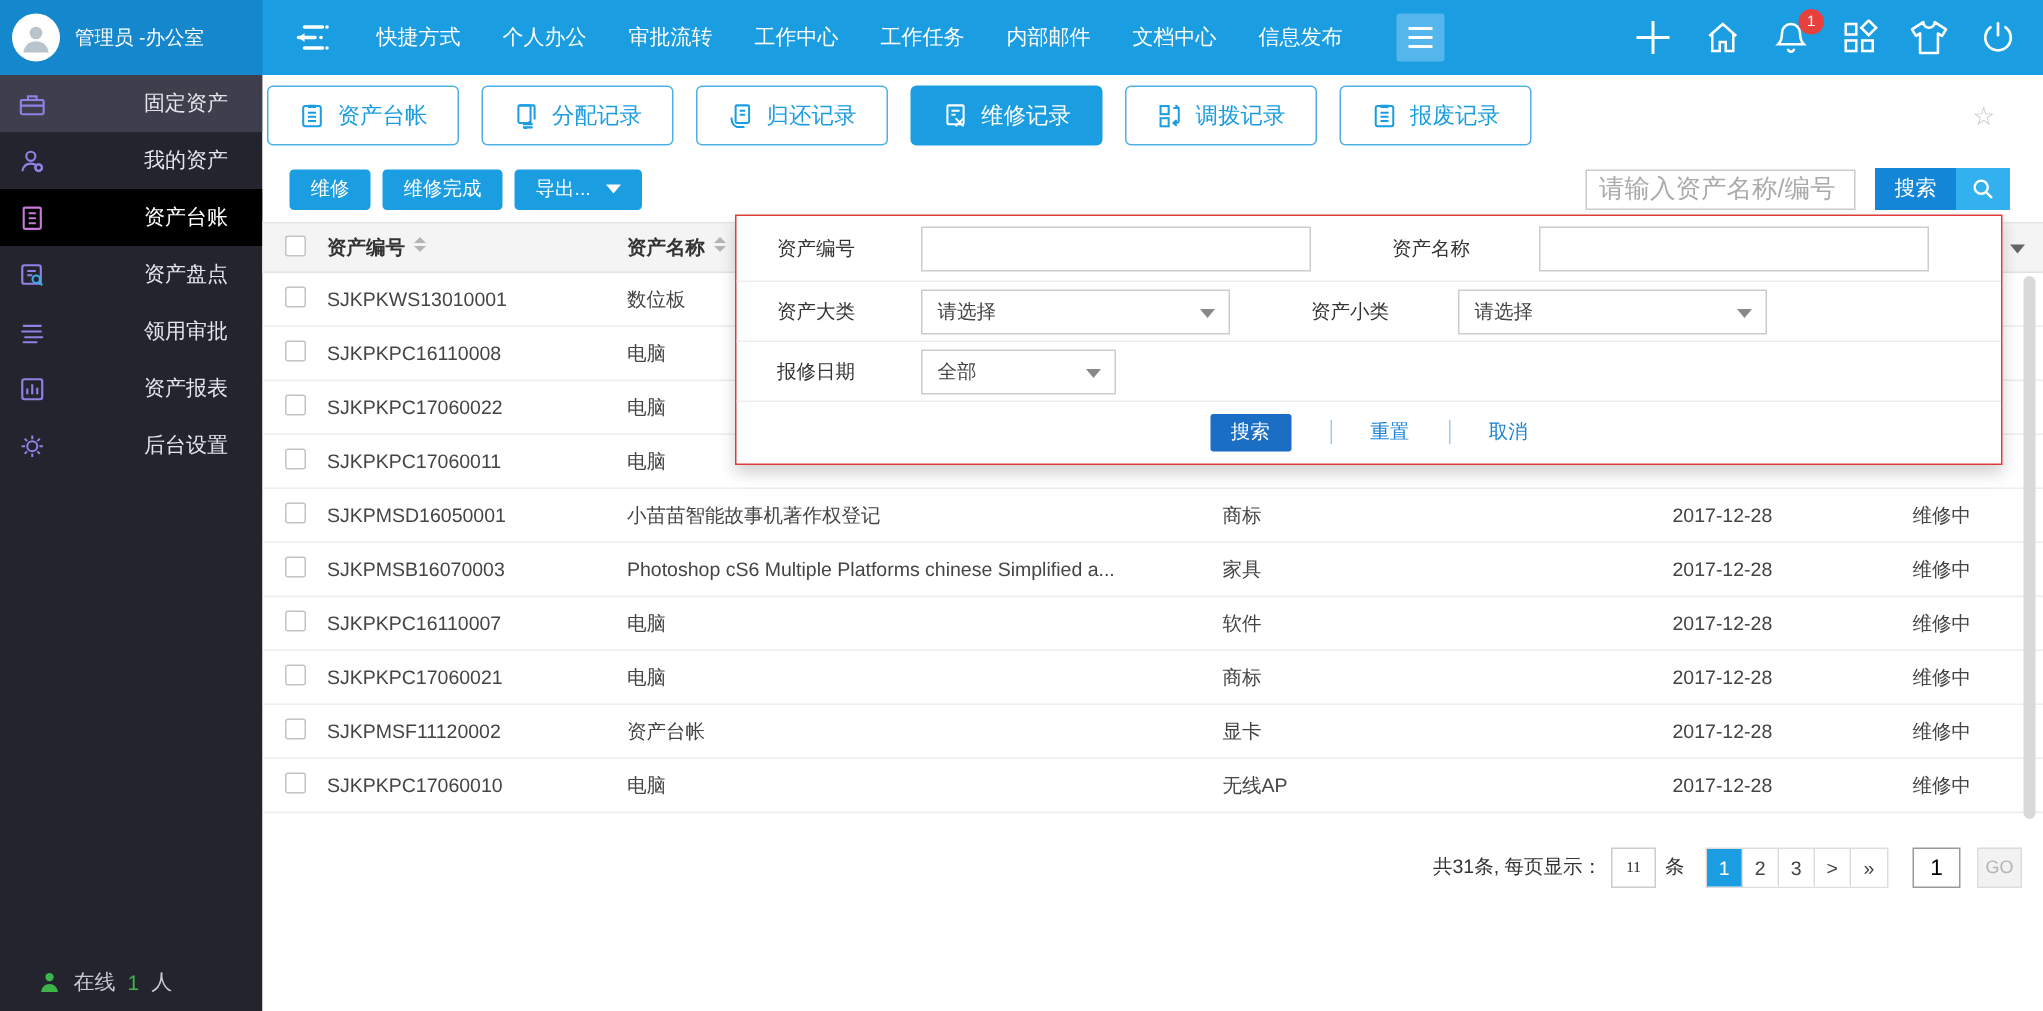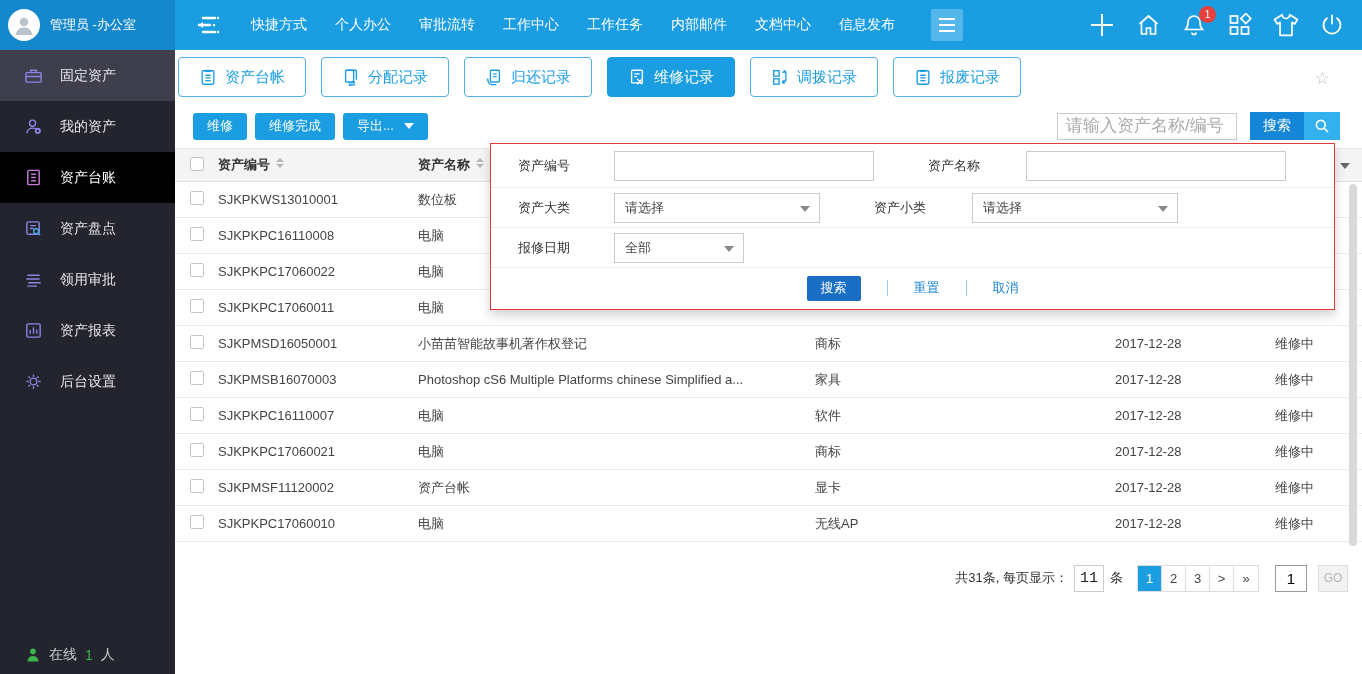--- a/index.html
+++ b/index.html
@@ -13,21 +13,21 @@
   .user-name { margin-left:10px; font-size:13px; white-space:nowrap; }
   .collapse-btn { margin:0 16px 0 20px; display:flex; align-items:center; cursor:pointer; }
   .nav-item { font-size:14px; margin:0 14px; white-space:nowrap; cursor:pointer; }
   .menu-box { width:32px; height:32px; background:#55b6ec; border-radius:2px; display:flex; align-items:center; justify-content:center; margin-left:22px; cursor:pointer; }
   .top-actions { margin-left:auto; margin-right:18px; display:flex; align-items:center; gap:21px; }
   .top-actions .ticon { position:relative; display:flex; align-items:center; cursor:pointer; }
   .badge { position:absolute; top:-7px; right:-10px; min-width:17px; height:17px; border-radius:50%; background:#e8413d; color:#fff; font-size:10px; display:flex; align-items:center; justify-content:center; }
 
   
   .sidebar { position:absolute; left:0; top:50px; width:175px; height:624px; background:#24242e; color:#e4e4ea; }
-  .side-item { height:51px; display:flex; align-items:center; padding-left:24px; font-size:14px; cursor:pointer; }
+  .side-item { height:38px; display:flex; align-items:center; padding-left:12px; font-size:14px; cursor:pointer;gap:48px; }
   .side-item .sicon { width:20px; height:20px; margin-right:16px; color:#8f82e4; display:flex; align-items:center; }
   .side-item.module { background:#3e3e4c; }
   .side-item.active { background:#000000; color:#fff; }
   .side-item.active .sicon { color:#c77bd8; }
   .online-row { position:absolute; left:25px; top:596px; display:flex; align-items:center; font-size:14px; color:#c9c9d2; gap:8px; }
   .online-count { color:#3cb54a; }
 
   
   .main { position:absolute; left:175px; top:50px; width:1187px; height:624px; background:#fff; }
 
@@ -71,21 +71,21 @@
   .pinput { width:260px; height:30px; border:1px solid #ccc; outline:none; padding:0 8px; font-size:13px; font-family:inherit; }
   .pselect { width:206px; height:30px; border:1px solid #ccc; display:flex; align-items:center; padding:0 10px; color:#444; cursor:pointer; position:relative; }
   .pselect.small { width:130px; }
   .pselect .pcaret { position:absolute; right:9px; top:12px; width:0; height:0; border-left:5px solid transparent; border-right:5px solid transparent; border-top:6px solid #888; }
   .panel-search { width:54px; height:25px; background:#1a6fc4; color:#fff; border:none; border-radius:2px; font-size:13px; cursor:pointer; font-family:inherit; }
   .plink { color:#1a82d4; cursor:pointer; }
   .pdivider { width:1px; height:16px; background:#9fc9ea; }
 
   
   .pagination { position:absolute; right:14px; top:510px; height:36px; display:flex; align-items:center; font-size:13px; color:#333; gap:6px; }
-  .psize { width:30px; height:27px; border:1px solid #ccc; text-align:center; font-size:15px; color:#222; outline:none; font-family:Liberation Mono, monospace; }
+  .psize { width:30px; height:27px; border:1px solid #ccc; text-align:center; font-size:10px; color:#222; outline:none; font-family:Liberation Serif, serif; }
   .pgroup { display:flex; margin-left:8px; border:1px solid #ddd; }
   .pcell { width:24px; height:25px; display:flex; align-items:center; justify-content:center; color:#444; cursor:pointer; border-right:1px solid #ddd; background:#fff; font-size:13px; }
   .pcell:last-child { border-right:none; }
   .pcell.active { background:#1b9de2; color:#fff; }
   .goto { width:32px; height:27px; border:1px solid #999; text-align:center; font-size:15px; outline:none; margin-left:10px; font-family:inherit; }
   .go-btn { width:30px; height:27px; background:#f2f2f2; border:1px solid #ddd; color:#b5b5b5; font-size:12px; margin-left:5px; cursor:pointer; font-family:inherit; }
 
   svg { display:block; }
 </style>
 </head>

